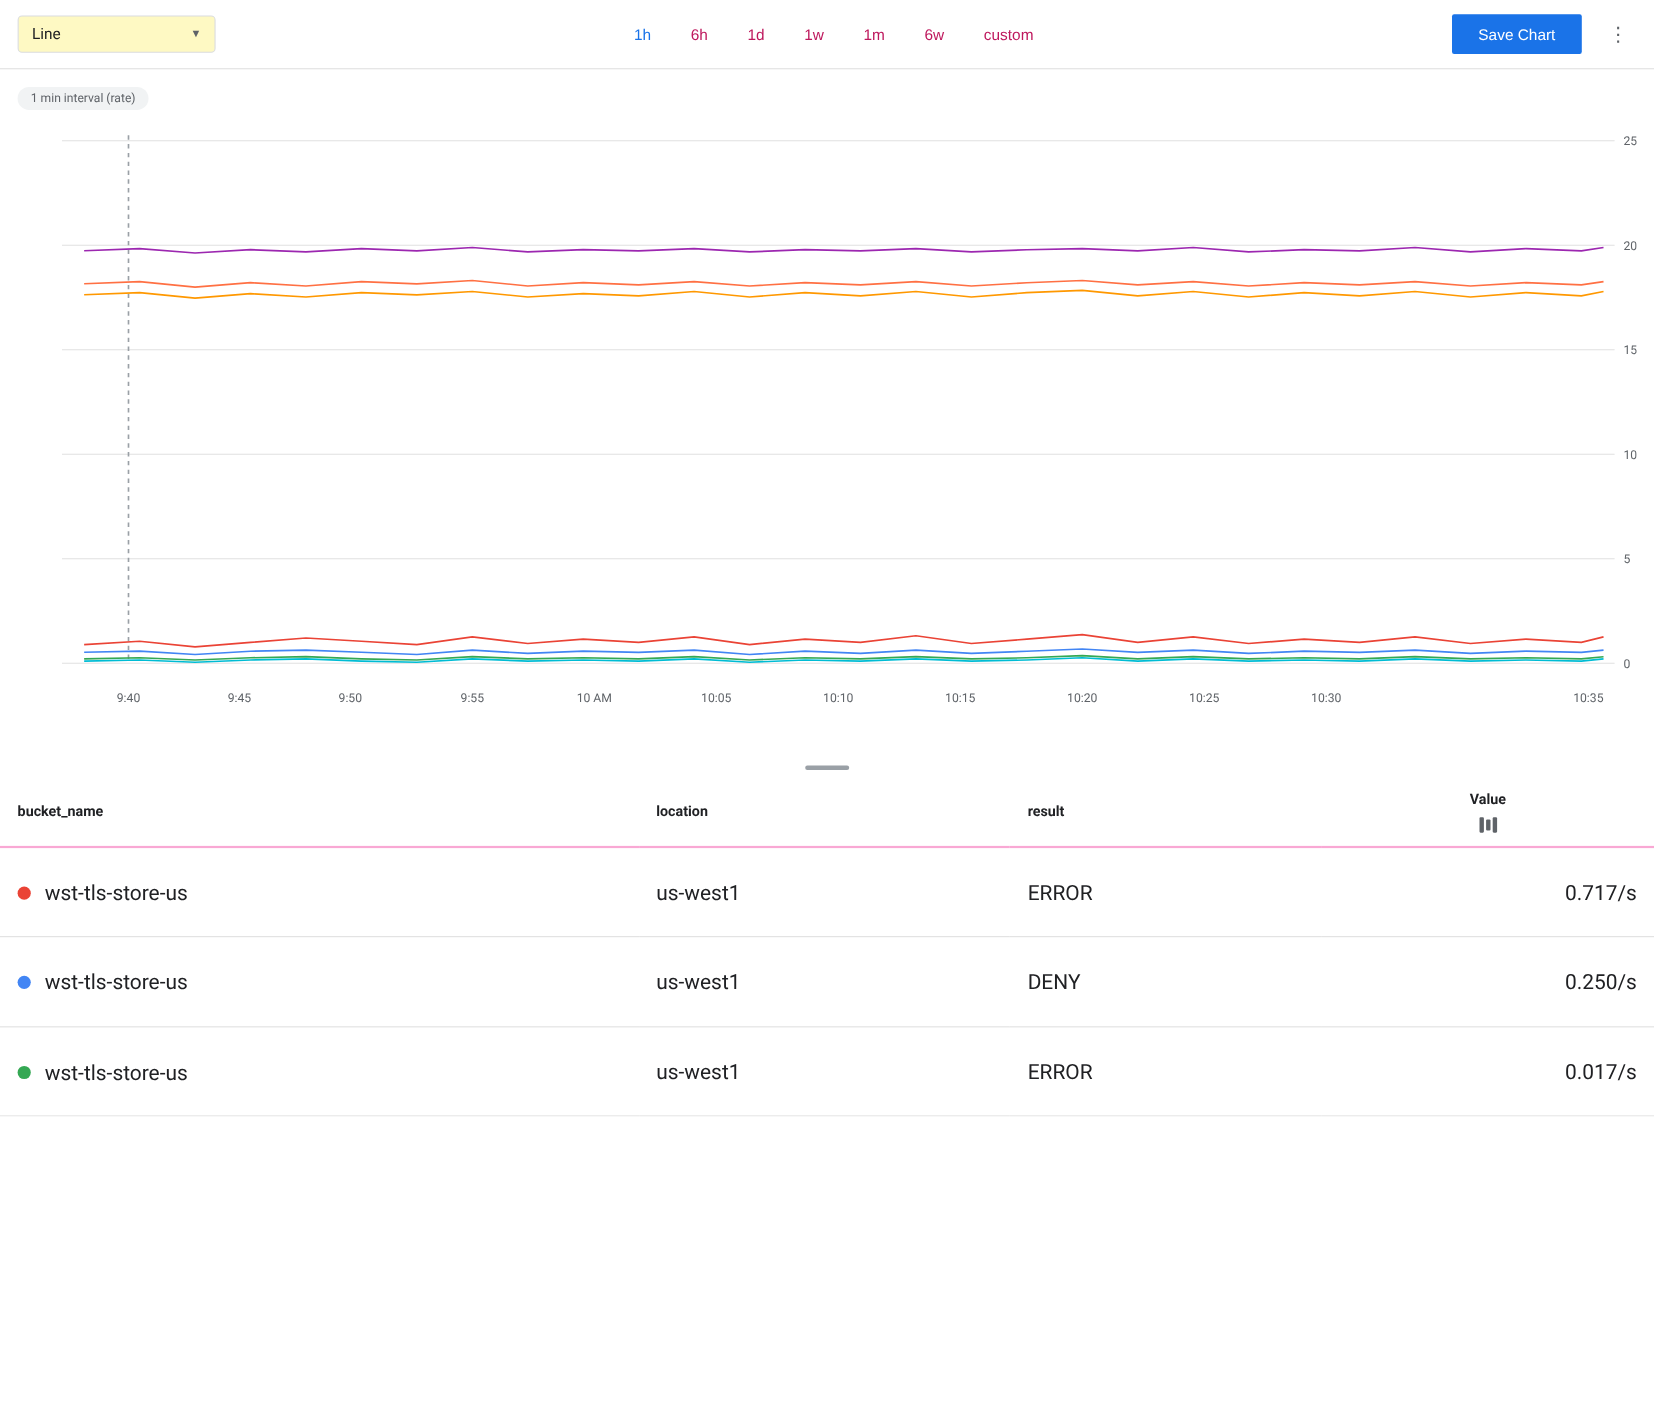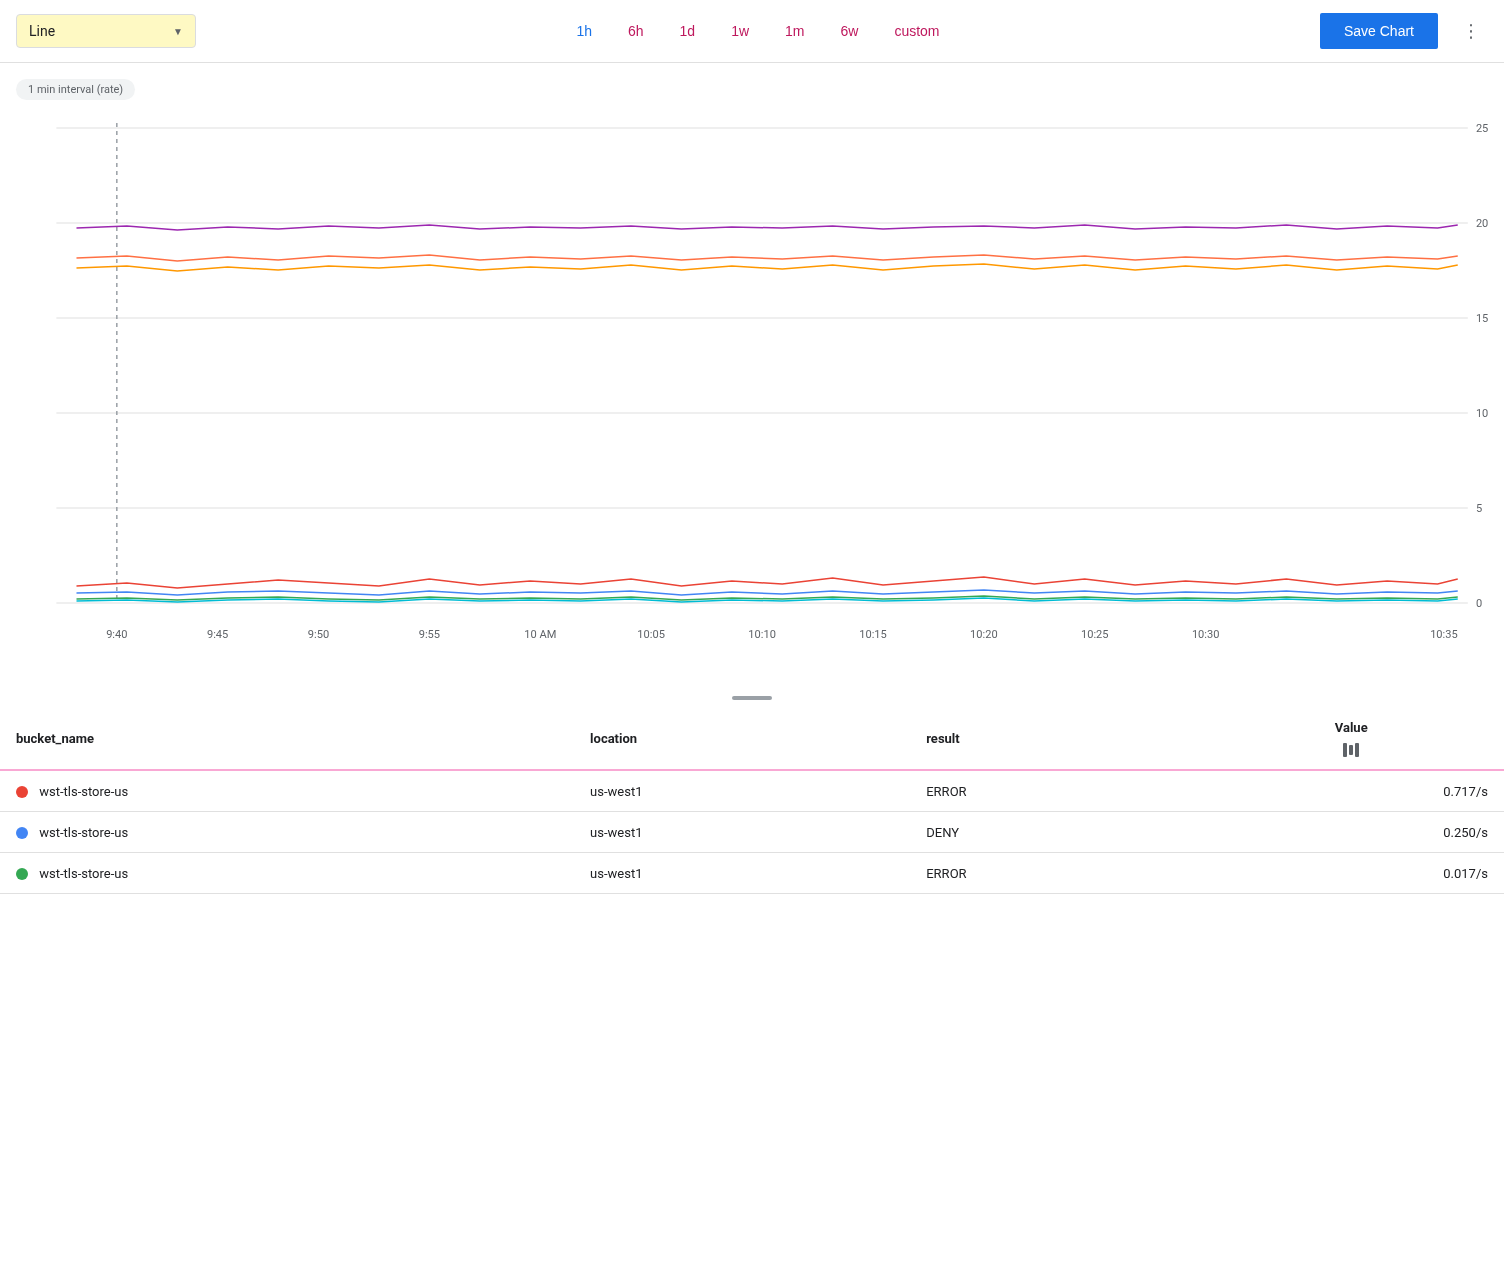--- a/index.html
+++ b/index.html
@@ -132,22 +132,22 @@
     .legend-table th {
       text-align: left;
       padding: 12px 16px;
       font-weight: 700;
       font-size: 13px;
       border-bottom: 2px solid #f9a8d4;
       color: #202124;
     }
 
     .legend-table td {
-      padding: 12px 16px;
-      font-size: 13px;
+      padding: 28px 16px;
+      font-size: 19px;
       border-bottom: 1px solid #e0e0e0;
       color: #202124;
     }
 
     .legend-table td.value-col {
       text-align: right;
     }
 
     .series-dot {
       display: inline-block;

